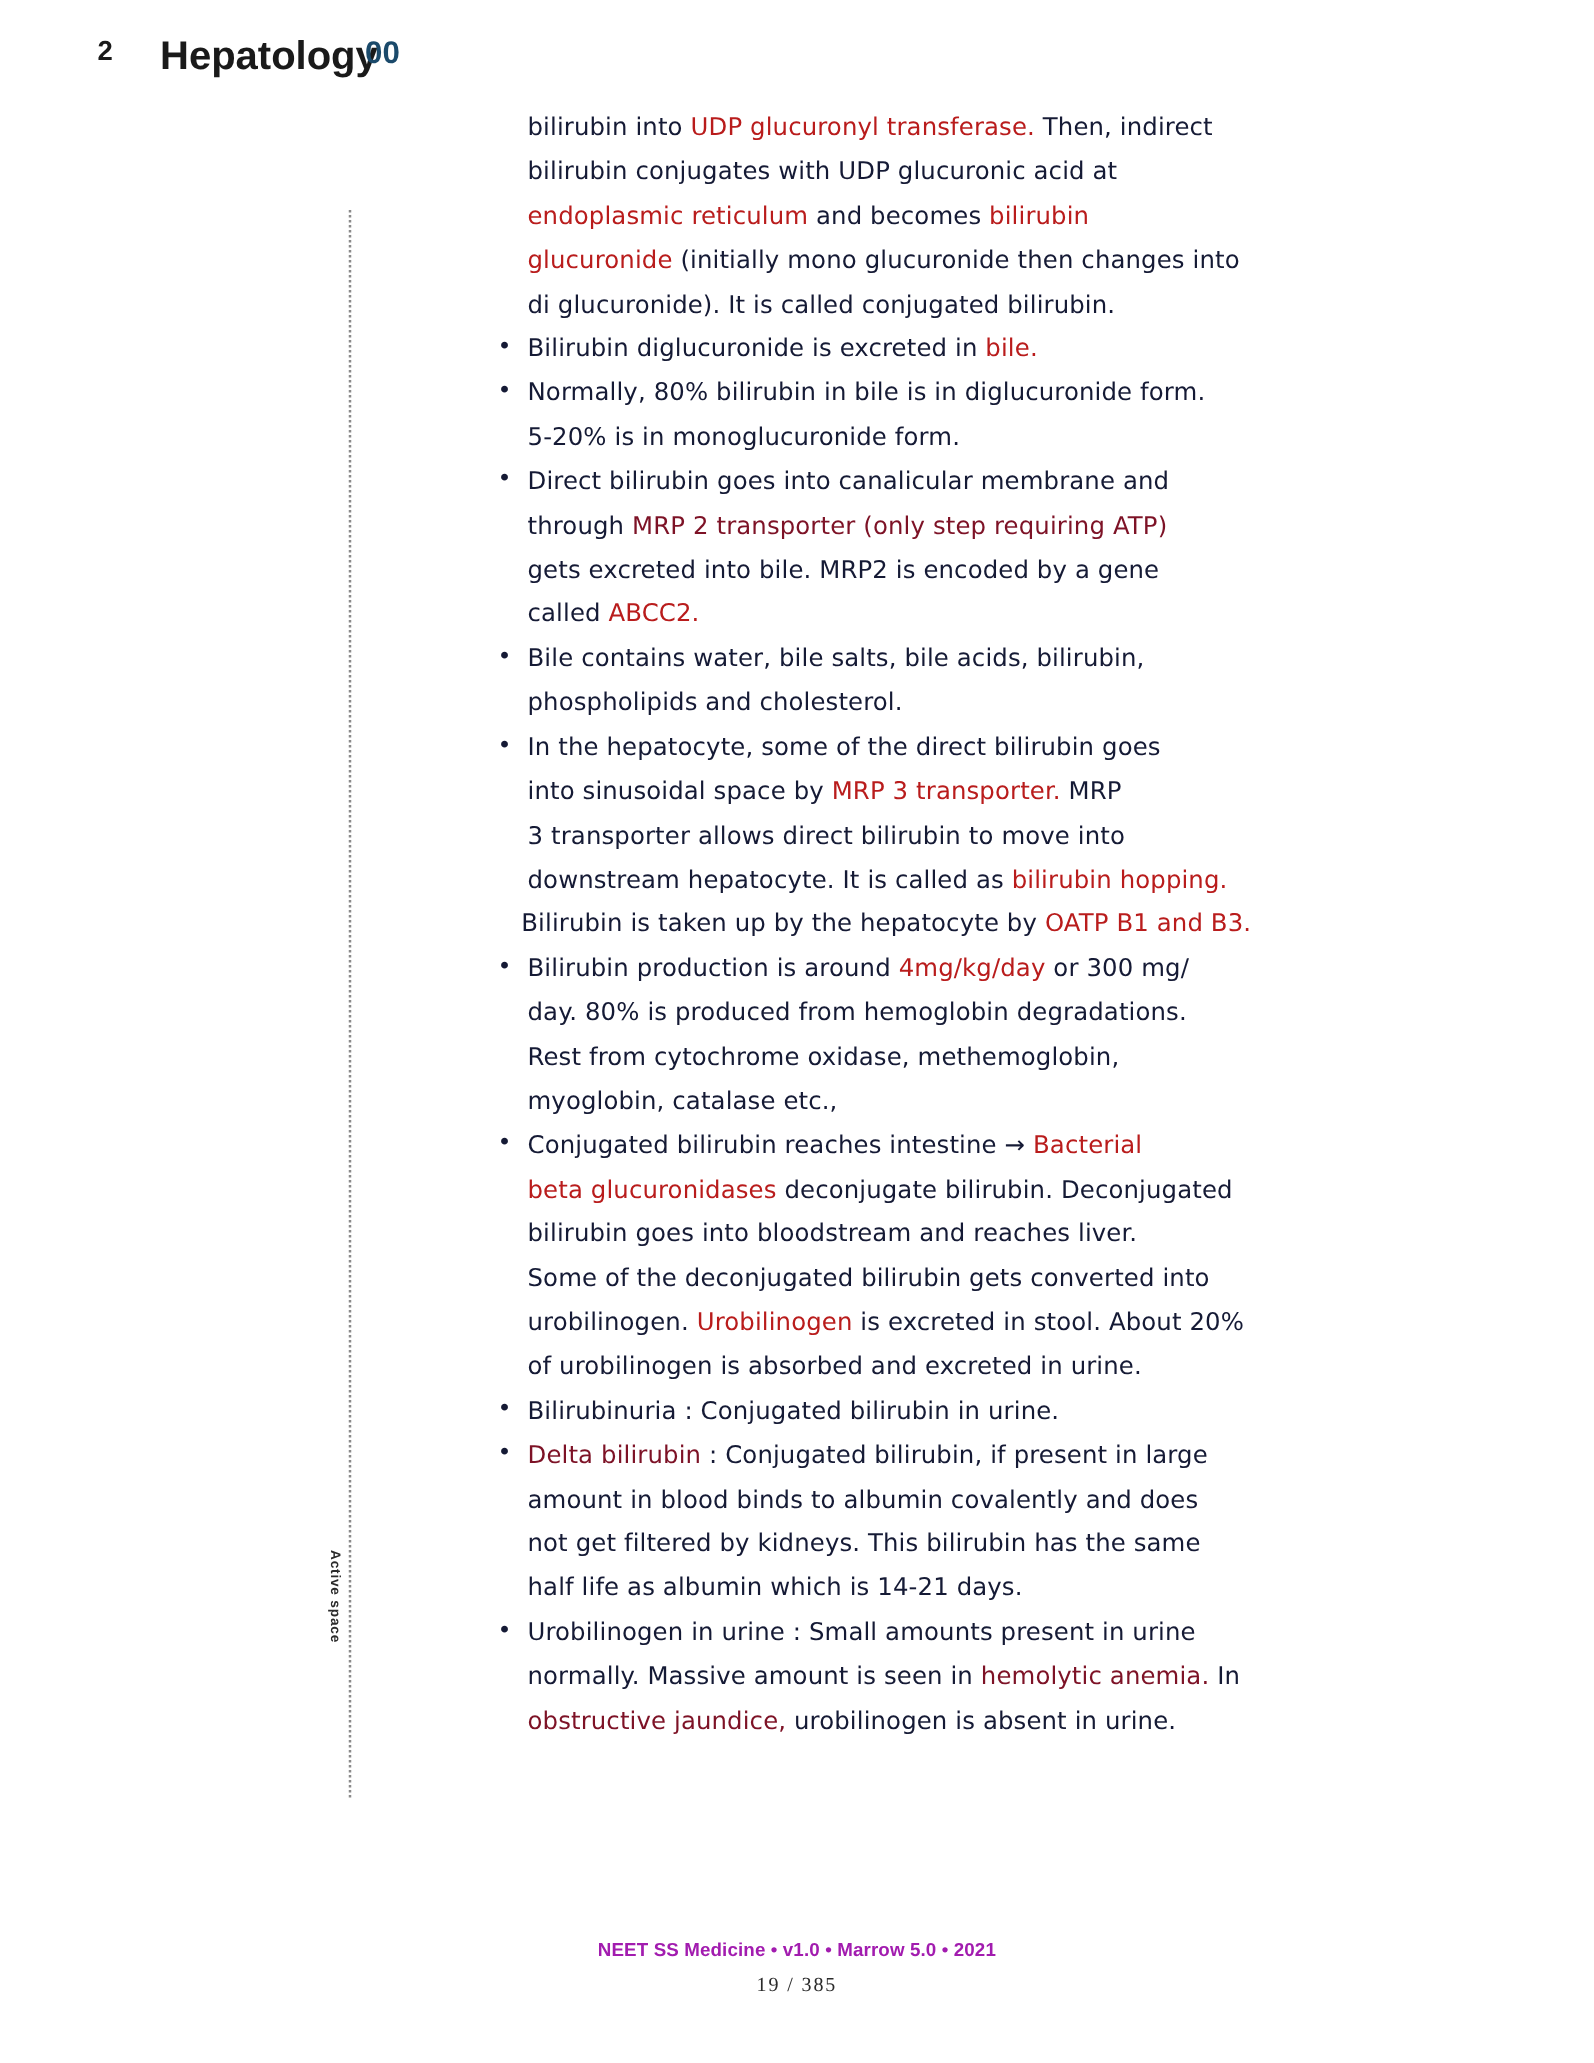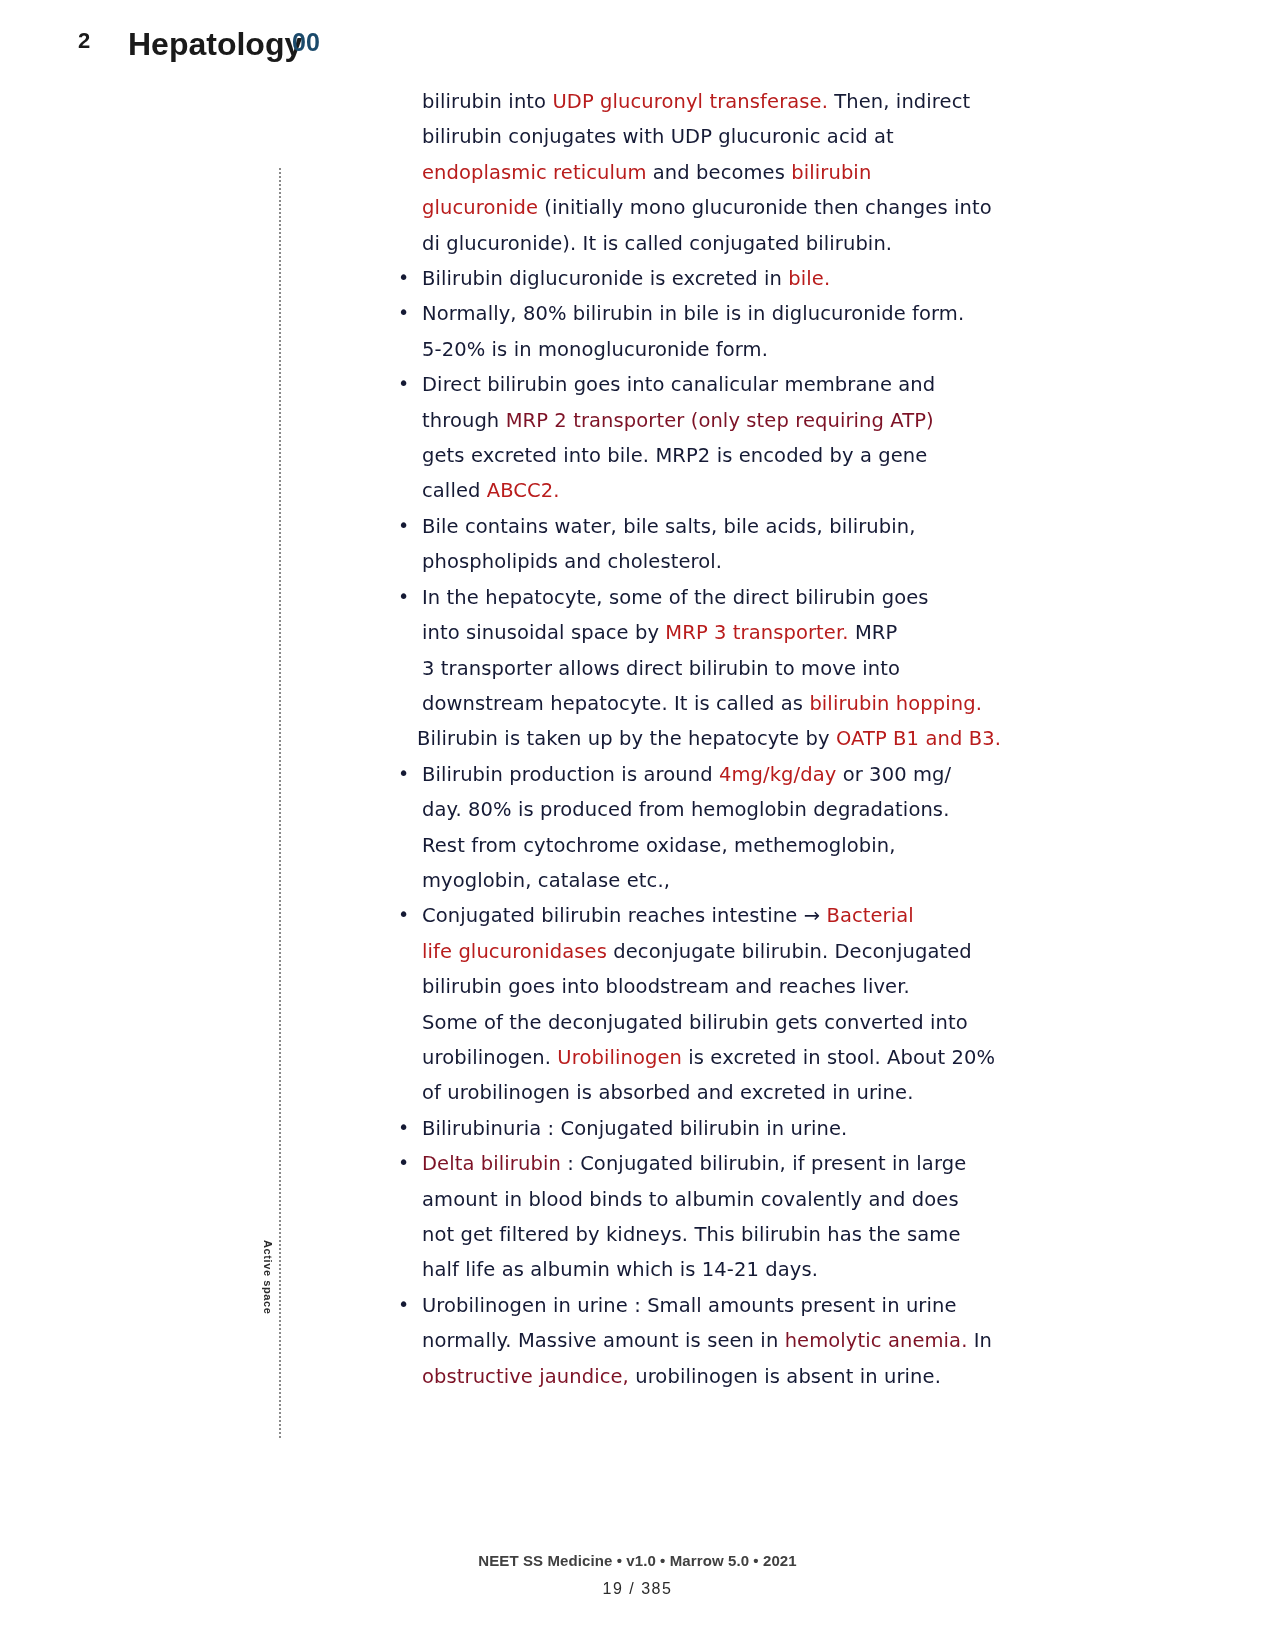--- a/index.html
+++ b/index.html
@@ -84,27 +84,27 @@
   .m{color:#7d1226;}          
 
   
   .footer{
     position:absolute;
     left:0;bottom:0;width:1275px;height:120px;
   }
   .footer-line1{
     position:absolute;left:0;top:22px;width:1275px;
     text-align:center;
-    font-size:15px;font-weight:700;color:#404040;
+    font-size:15px;font-weight:700;color:#a21caf;
     letter-spacing:.1px;
   }
   .footer-line2{
     position:absolute;left:0;top:50px;width:1275px;
     text-align:center;
-    font-family:Liberation Sans, sans-serif;
+    font-family:Liberation Serif, serif;
     font-size:16px;color:#2b2b2b;
     letter-spacing:1.5px;
   }
 </style>
 </head>
 <body>
 
 <div class="page-header">
   <div class="hdr-num">2</div>
   <div class="hdr-title">Hepatology</div>
@@ -134,21 +134,21 @@
     <div class="line lv-bullet"><span>In the hepatocyte, some of the direct bilirubin goes</span></div>
     <div class="line lv-cont"><span>into sinusoidal space by </span><span class="g">MRP 3 transporter.</span><span> MRP</span></div>
     <div class="line lv-cont"><span>3 transporter allows direct bilirubin to move into</span></div>
     <div class="line lv-cont"><span>downstream hepatocyte. It is called as </span><span class="g">bilirubin hopping.</span></div>
     <div class="line lv-flush"><span>Bilirubin is taken up by the hepatocyte by </span><span class="g">OATP B1 and B3.</span></div>
     <div class="line lv-bullet"><span>Bilirubin production is around </span><span class="g">4mg/kg/day</span><span> or 300 mg/</span></div>
     <div class="line lv-cont"><span>day. 80% is produced from hemoglobin degradations.</span></div>
     <div class="line lv-cont"><span>Rest from cytochrome oxidase, methemoglobin,</span></div>
     <div class="line lv-cont"><span>myoglobin, catalase etc.,</span></div>
     <div class="line lv-bullet"><span>Conjugated bilirubin reaches intestine → </span><span class="g">Bacterial</span></div>
-    <div class="line lv-cont"><span class="g">life glucuronidases</span><span> deconjugate bilirubin. Deconjugated</span></div>
+    <div class="line lv-cont"><span class="g">beta glucuronidases</span><span> deconjugate bilirubin. Deconjugated</span></div>
     <div class="line lv-cont"><span>bilirubin goes into bloodstream and reaches liver.</span></div>
     <div class="line lv-cont"><span>Some of the deconjugated bilirubin gets converted into</span></div>
     <div class="line lv-cont"><span>urobilinogen. </span><span class="g">Urobilinogen</span><span> is excreted in stool. About 20%</span></div>
     <div class="line lv-cont"><span>of urobilinogen is absorbed and excreted in urine.</span></div>
     <div class="line lv-bullet"><span>Bilirubinuria : Conjugated bilirubin in urine.</span></div>
     <div class="line lv-bullet"><span class="m">Delta bilirubin</span><span> : Conjugated bilirubin, if present in large</span></div>
     <div class="line lv-cont"><span>amount in blood binds to albumin covalently and does</span></div>
     <div class="line lv-cont"><span>not get filtered by kidneys. This bilirubin has the same</span></div>
     <div class="line lv-cont"><span>half life as albumin which is 14-21 days.</span></div>
     <div class="line lv-bullet"><span>Urobilinogen in urine : Small amounts present in urine</span></div>

